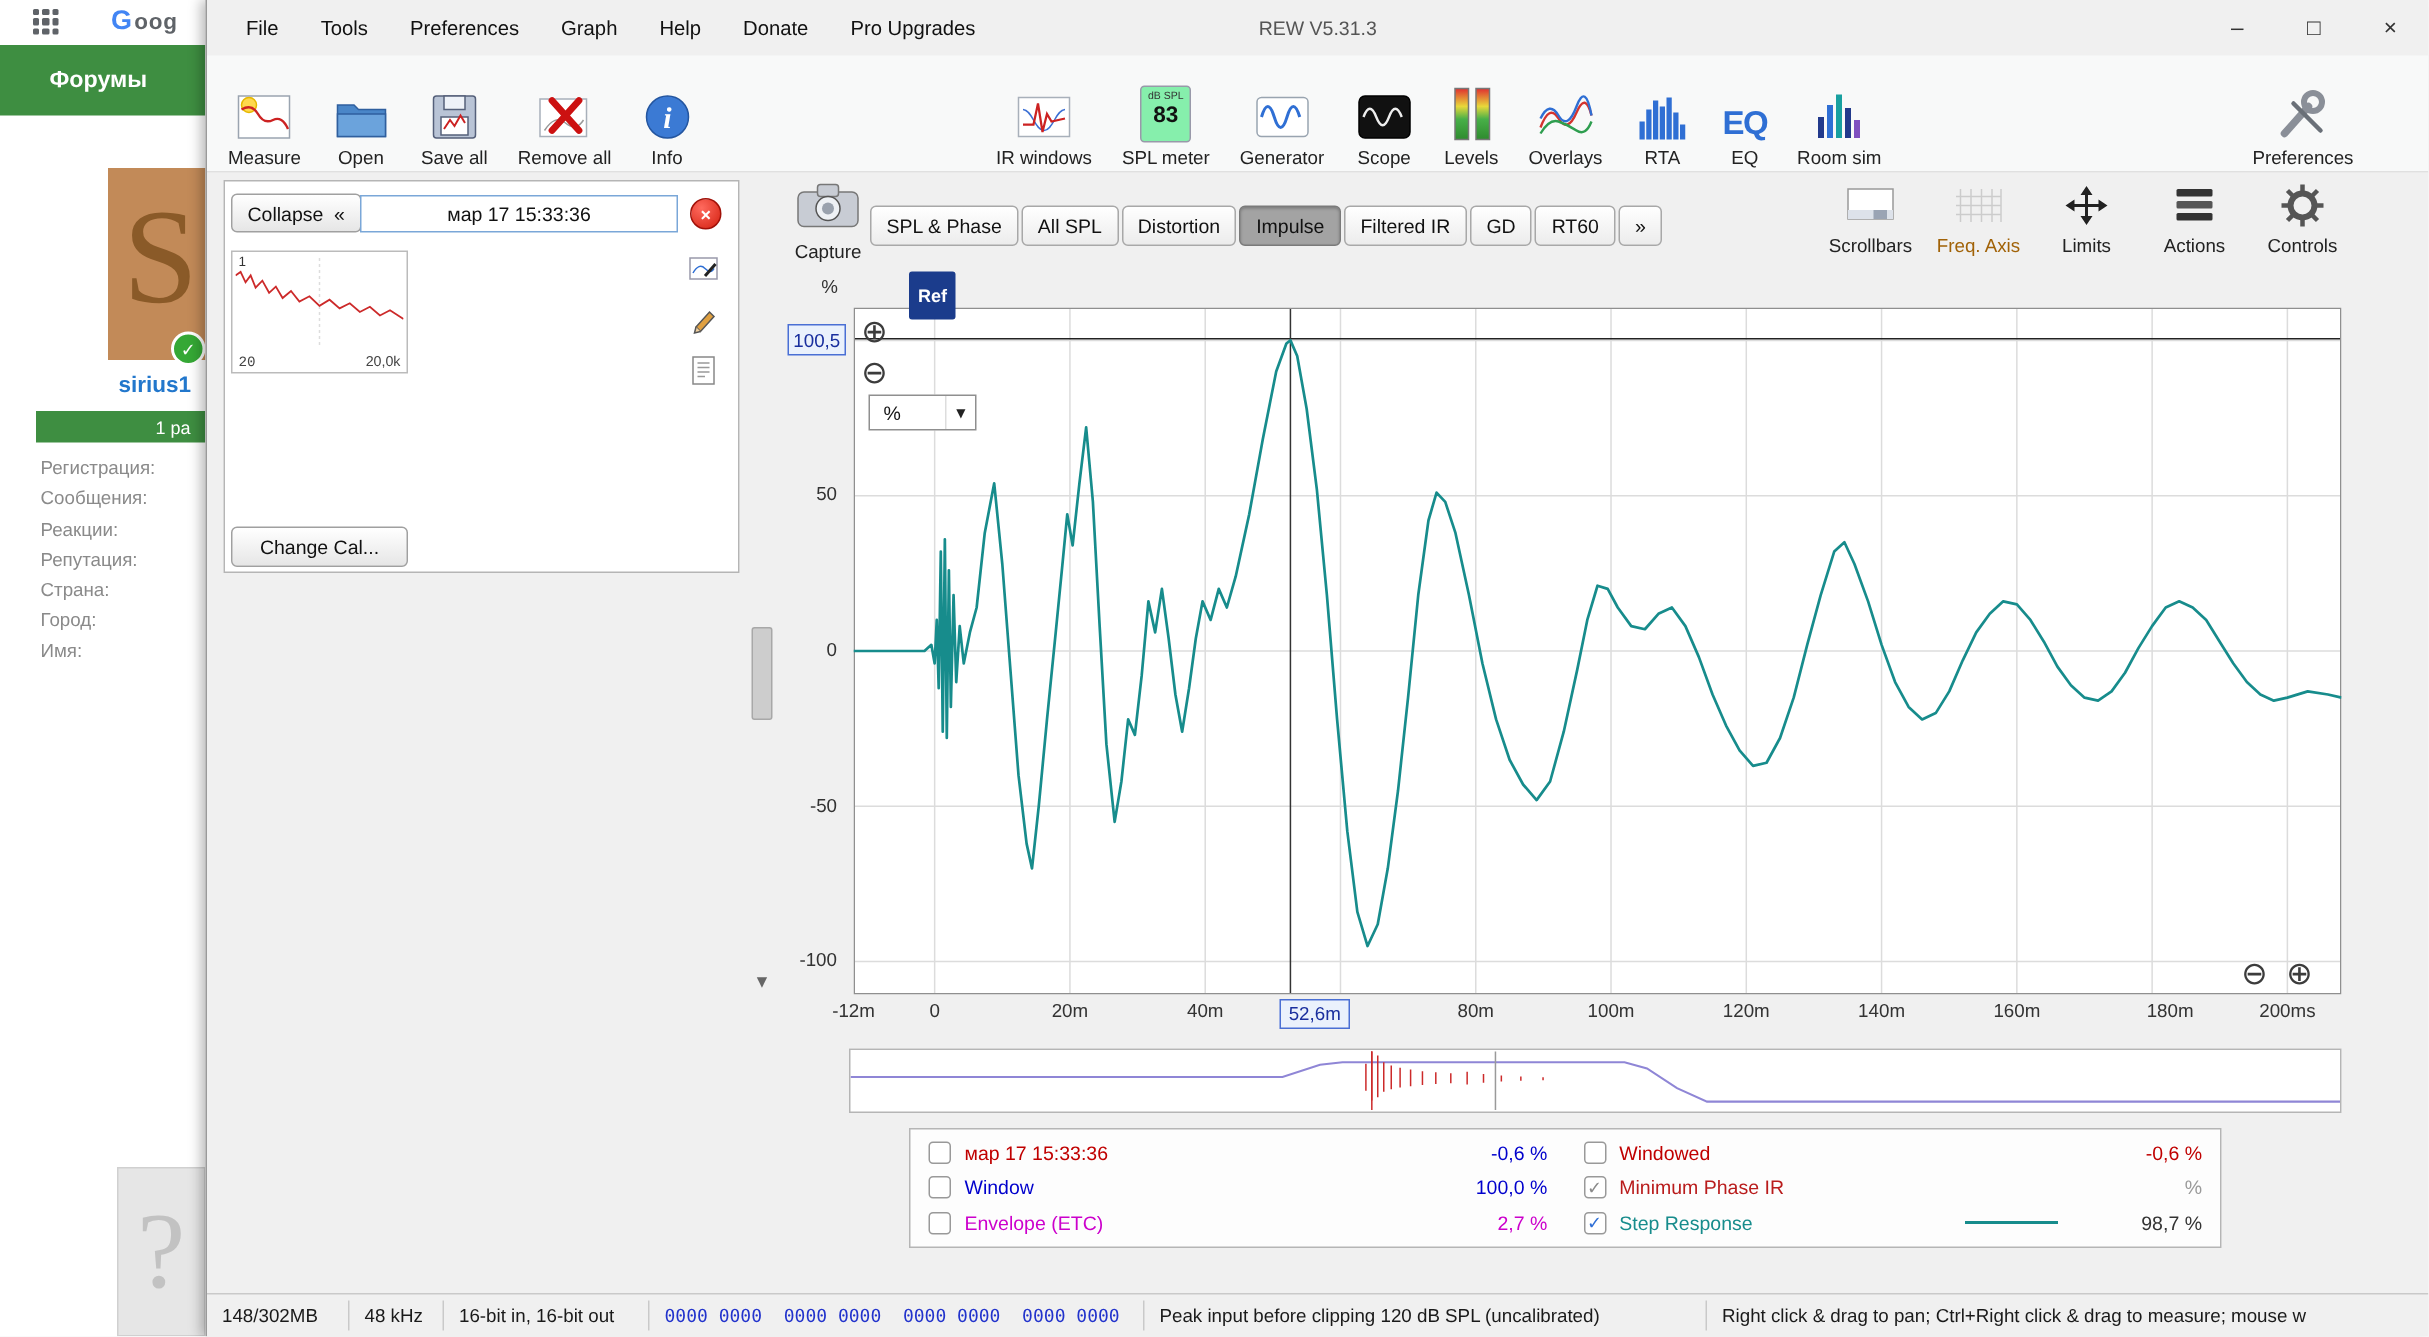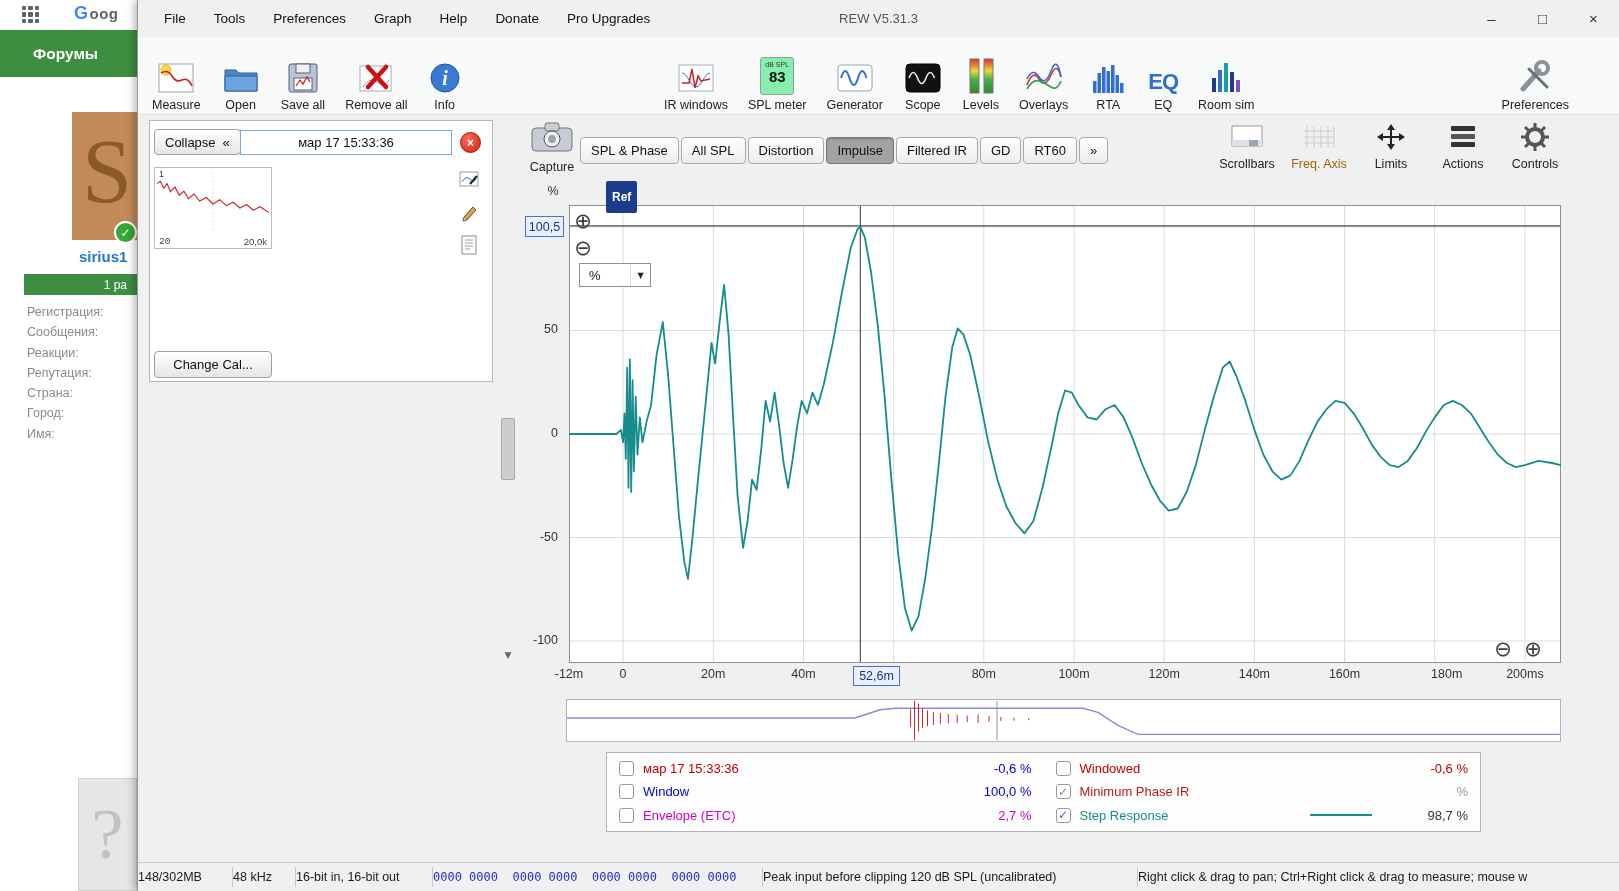--- a/index.html
+++ b/index.html
@@ -95,21 +95,21 @@
 .legend{position:absolute;left:468px;top:752px;width:875px;height:80px;background:#fdfdfd;border:1px solid #b5b5b5;display:flex;}
 .lg-col{flex:1;display:flex;flex-direction:column;justify-content:space-around;padding:4px 12px;}
 .lg-row{display:flex;align-items:center;height:24px;}
 .lg-check{width:15px;height:15px;border:1px solid #999;border-radius:3px;background:#fff;margin-right:9px;font-size:12px;display:flex;align-items:center;justify-content:center;font-weight:bold;flex:none;font-family:"DejaVu Sans",sans-serif;}
 .lg-label{font-size:13px;flex:1;white-space:nowrap;}
 .lg-line{width:62px;height:2px;margin-right:14px;flex:none;}
 .lg-value{font-size:13px;width:82px;text-align:right;flex:none;white-space:nowrap;}
 
 
 .statusbar{position:absolute;left:0;right:0;bottom:0;height:29px;background:#f0f0f0;border-top:1px solid #c9c9c9;display:flex;align-items:center;font-size:12.5px;color:#1a1a1a;}
-.sb-seg{padding:0 0;border-right:1px solid #c9c9c9;height:20px;display:flex;align-items:center;white-space:nowrap;overflow:hidden;flex:none;}
+.sb-seg{padding:0 10px;border-right:1px solid #c9c9c9;height:20px;display:flex;align-items:center;white-space:nowrap;overflow:hidden;flex:none;}
 .sb-digits{color:#2233cc;font-family:"DejaVu Sans Mono","Liberation Mono",monospace;white-space:pre;font-size:12px;}
 .sb-last{flex:1;border-right:none;}
 </style>
 </head>
 <body>
 
 <div class="screen">
 
   <div class="browser">
     <div class="apps-grid">

